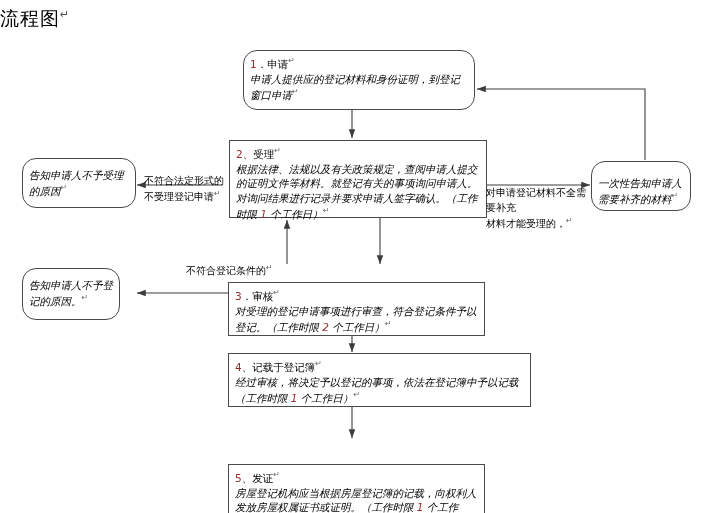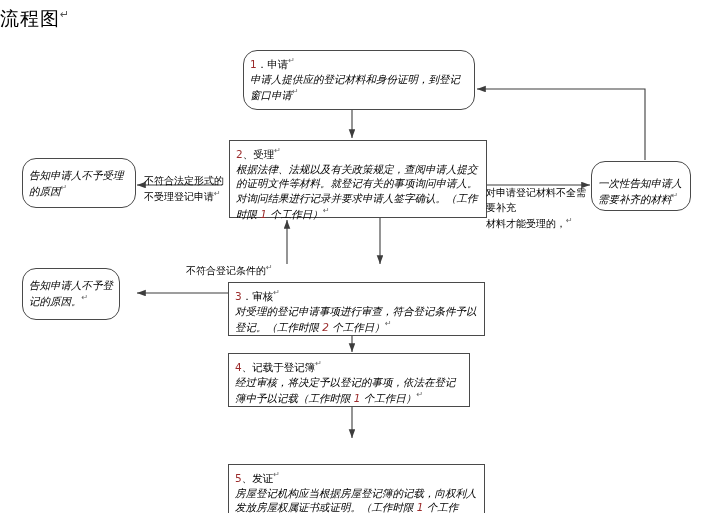--- a/index.html
+++ b/index.html
@@ -93,21 +93,21 @@
   <div class="node" style="left:229px;top:140px;width:258px;height:78px;">
     <div class="hdr"><span class="rednum">2</span>、受理<span class="pc">↵</span></div>
     <div class="body">根据法律、法规以及有关政策规定，查阅申请人提交的证明文件等材料。就登记有关的事项询问申请人。对询问结果进行记录并要求申请人签字确认。（工作时限 <span class="rednum">1</span> 个工作日）<span class="pc">↵</span></div>
   </div>
 
   <div class="node" style="left:228px;top:266px;width:257px;height:54px;margin-top:16px;">
     <div class="hdr lefthdr"><span class="rednum">3</span>．审核<span class="pc">↵</span></div>
     <div class="body">对受理的登记申请事项进行审查，符合登记条件予以登记。（工作时限 <span class="rednum">2</span> 个工作日）<span class="pc">↵</span></div>
   </div>
 
-  <div class="node" style="left:228px;top:353px;width:242px;height:54px;">
+  <div class="node" style="left:228px;top:353px;width:303px;height:54px;">
     <div class="hdr lefthdr"><span class="rednum">4</span>、记载于登记簿<span class="pc">↵</span></div>
     <div class="body">经过审核，将决定予以登记的事项，依法在登记簿中予以记载（工作时限 <span class="rednum">1</span> 个工作日）<span class="pc">↵</span></div>
   </div>
 
   <div class="node" style="left:228px;top:464px;width:257px;height:71px;">
     <div class="hdr lefthdr"><span class="rednum">5</span>、发证<span class="pc">↵</span></div>
     <div class="body">房屋登记机构应当根据房屋登记簿的记载，向权利人发放房屋权属证书或证明。（工作时限 <span class="rednum">1</span> 个工作日）<span class="pc">↵</span></div>
   </div>
 
   <div class="node rounded" style="left:22px;top:158px;width:114px;height:50px;padding-top:9px;">

